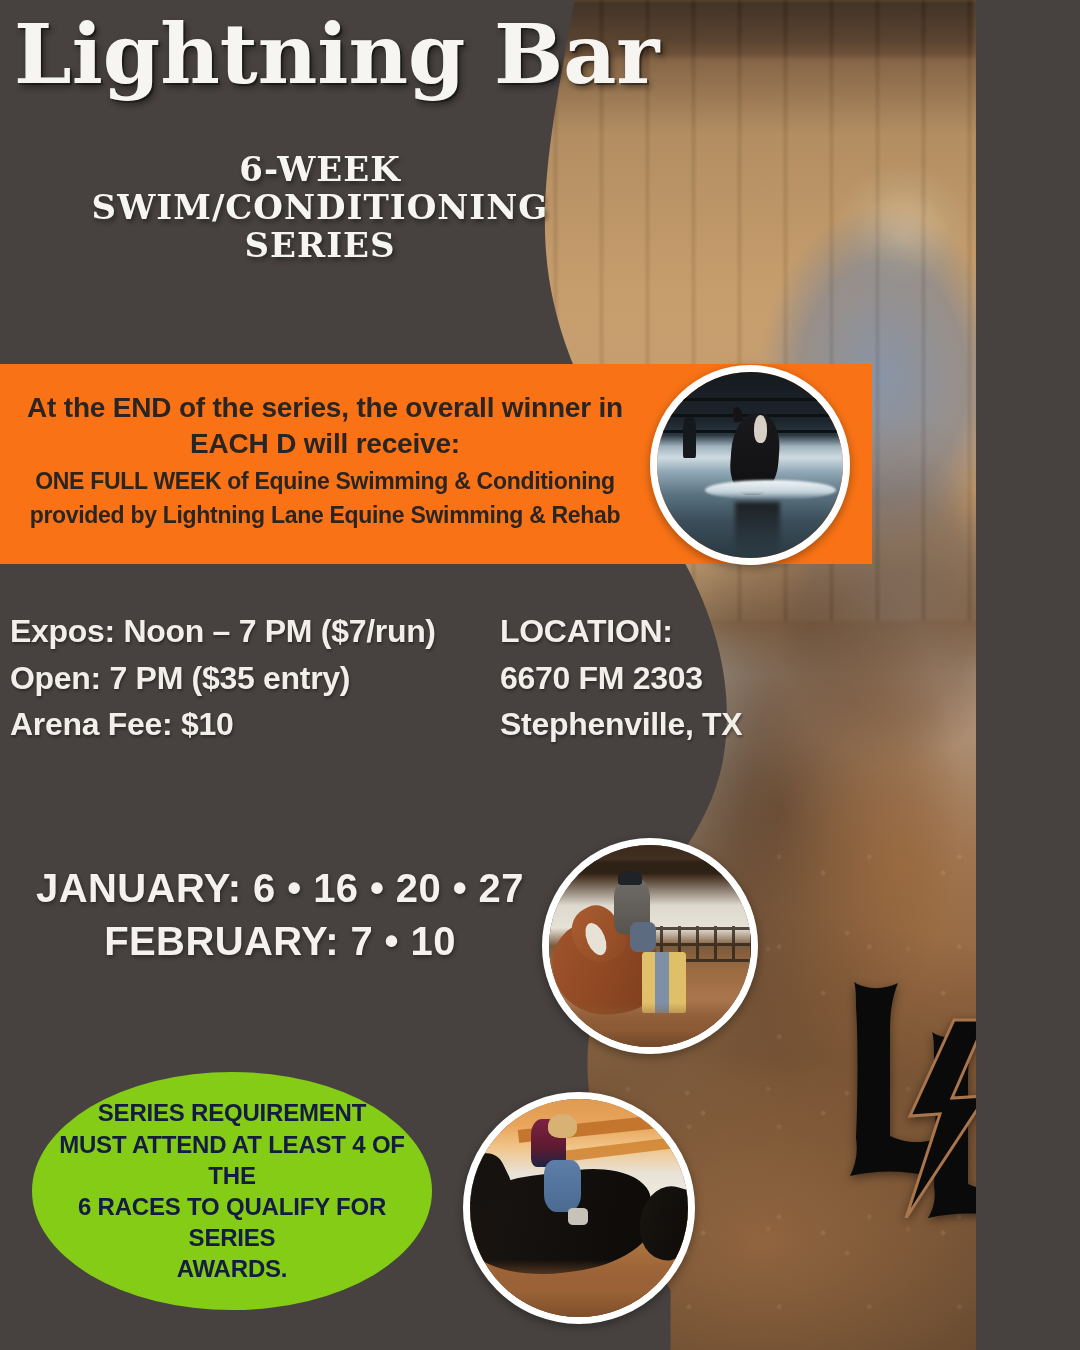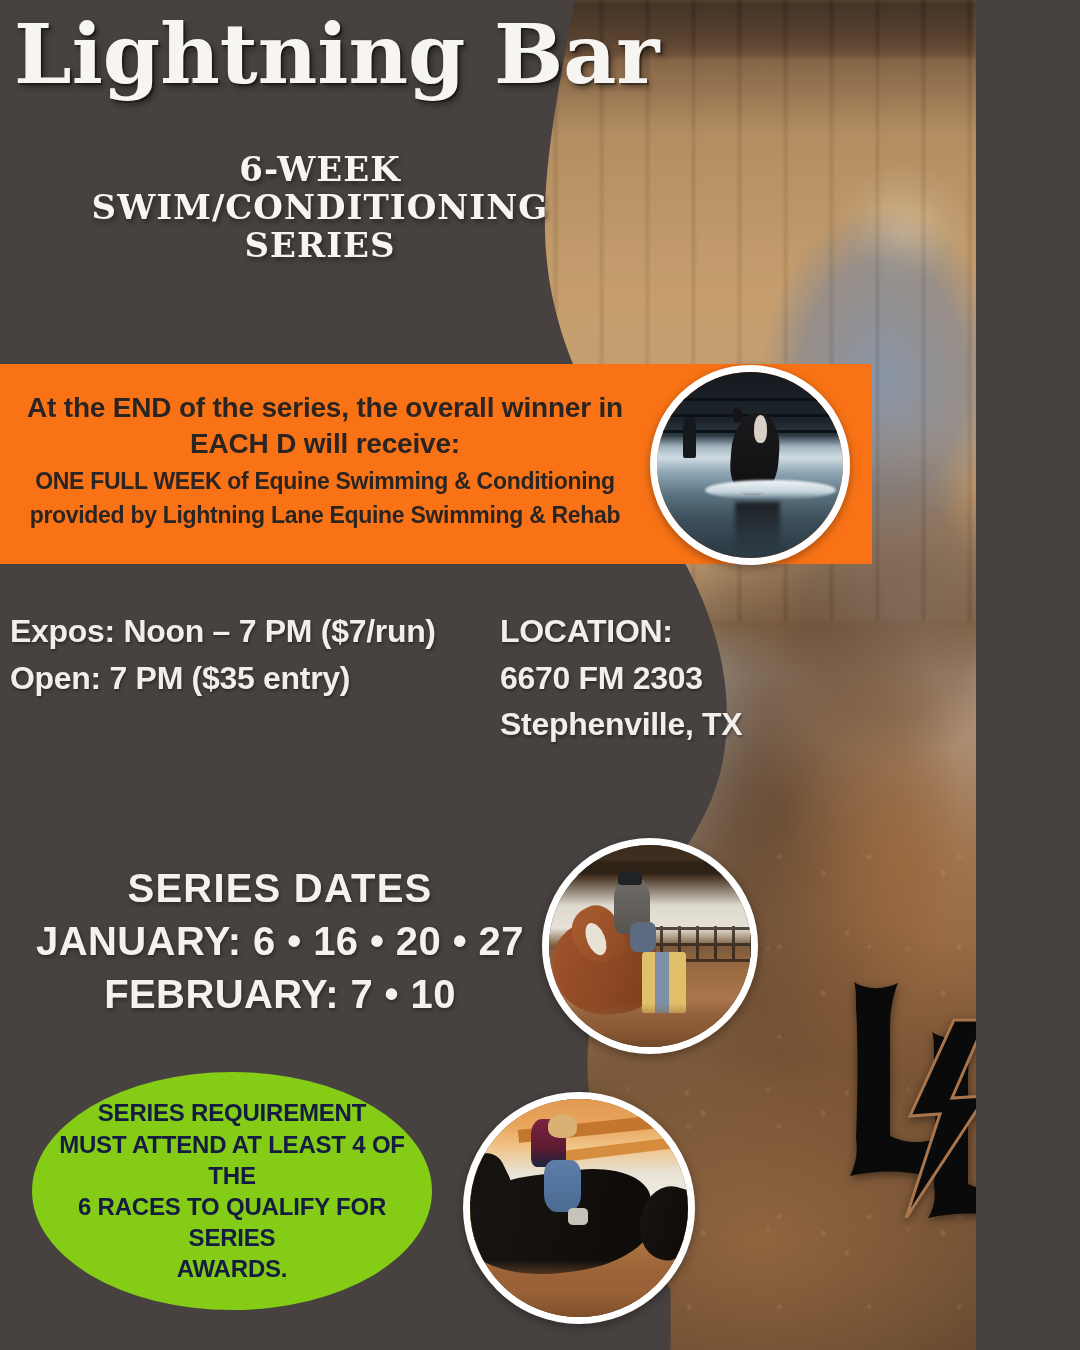--- a/index.html
+++ b/index.html
@@ -334,30 +334,30 @@
         <div class="banner-l1">At the END of the series, the overall winner in</div>
         <div class="banner-l1">EACH D will receive:</div>
         <div class="banner-l2">ONE FULL WEEK of Equine Swimming &amp; Conditioning</div>
         <div class="banner-l2">provided by Lightning Lane Equine Swimming &amp; Rehab</div>
       </div>
     </div>
 
     <div class="schedule">
       <div>Expos: Noon – 7 PM ($7/run)</div>
       <div>Open: 7 PM ($35 entry)</div>
+      <div>Arena Fee: $10</div>
     </div>
 
     <div class="location">
       <div>LOCATION:</div>
       <div>6670 FM 2303</div>
       <div>Stephenville, TX</div>
     </div>
 
     <div class="dates">
-      <div class="d-head">SERIES DATES</div>
       <div>JANUARY: 6 • 16 • 20 • 27</div>
       <div>FEBRUARY: 7 • 10</div>
     </div>
 
     <div class="requirement">
       <div class="requirement-text">
         <div>SERIES REQUIREMENT</div>
         <div>MUST ATTEND AT LEAST 4 OF THE</div>
         <div>6 RACES TO QUALIFY FOR SERIES</div>
         <div>AWARDS.</div>

